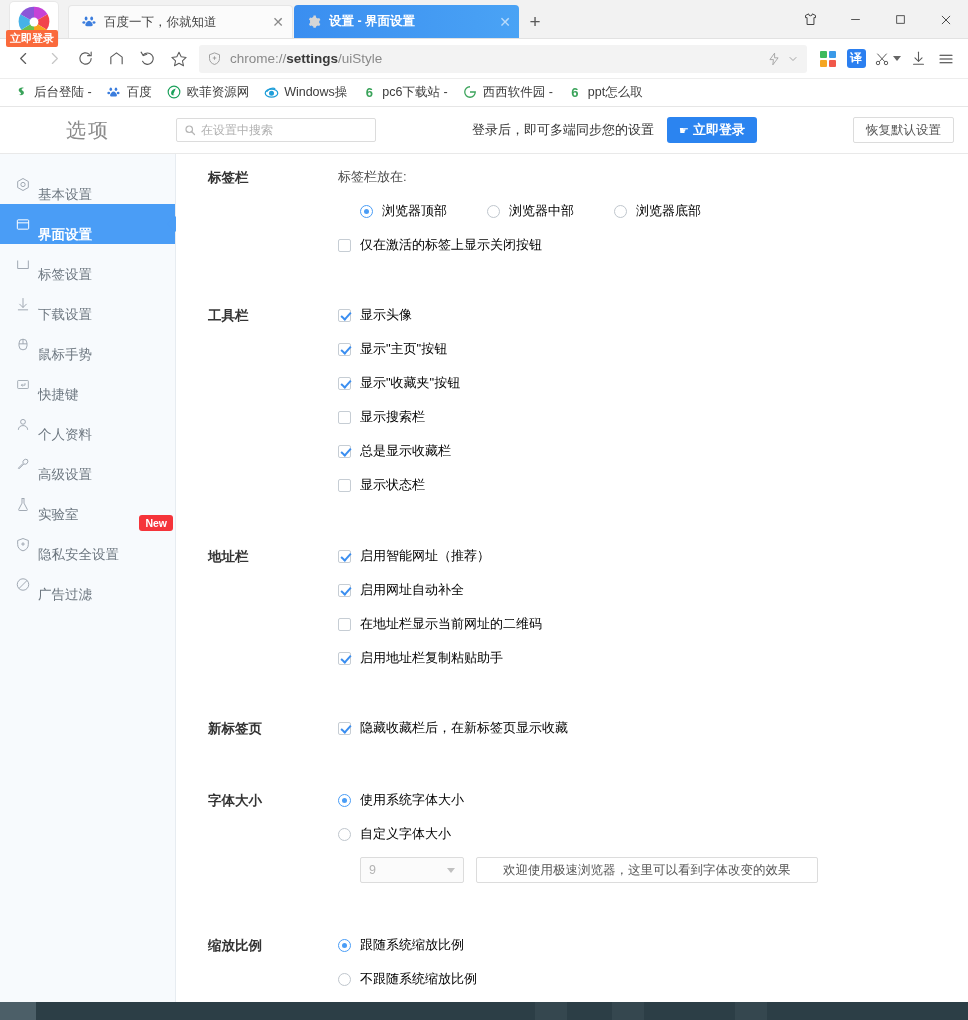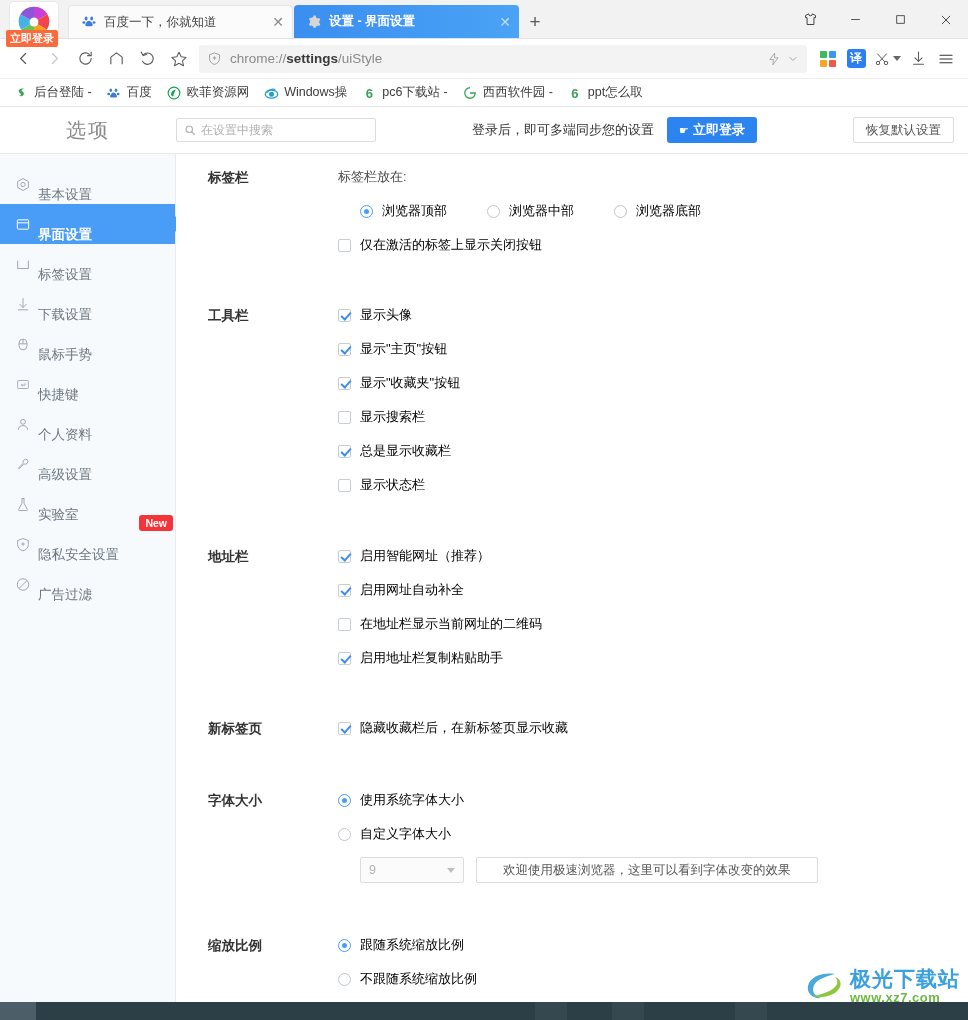--- a/index.html
+++ b/index.html
@@ -98,21 +98,21 @@
 
   
   .bmbar {
     height: 28px; background:#fff;
     display:flex; align-items:center;
     padding: 0 6px;
     border-bottom: 1px solid #e6e6e6;
     font-size: 12.5px; color:#3b3b3b;
     overflow: hidden;
   }
-  .bm { display:flex; align-items:flex-end; padding: 2px 7px; border-radius:3px; white-space:nowrap; max-width:118px; }
+  .bm { display:flex; align-items:flex-start; padding: 2px 7px; border-radius:3px; white-space:nowrap; max-width:118px; }
   .bm .bmico { width:16px; height:16px; margin-right:5px; flex:0 0 16px; display:flex; align-items:center; justify-content:center; font-size:12px; font-weight:700;}
   .bm .bmtx { overflow:hidden; text-overflow:clip; white-space:nowrap; }
 
   
   .opthead {
     height: 47px; background:#fff;
     display:flex; align-items:center;
     border-bottom: 1px solid #e9e9e9;
   }
   .opt-title {
@@ -709,30 +709,20 @@
           <div class="row">
             <span class="rad"></span>
             <span class="lbl">不跟随系统缩放比例</span>
           </div>
         </div>
       </div>
 
     </div>
   </div>
 
-  <div class="watermark">
-    <svg width="46" height="40" viewBox="0 0 46 40">
-      <path d="M33 8C22 6 8 10 6 20c-1.6 8 6 13 13 12-6-2-9-6-7.6-11C13 14 24 10 33 8z" fill="#4aa8dc"></path>
-      <path d="M10 30c9 3 24 0 28-9 2-5-1-9-5-10 3 3 3 7 0 10-5 5-15 8-23 9z" fill="#8dc63f"></path>
-    </svg>
-    <div class="wm-txt">
-      <span class="wm-top">极光下载站</span>
-      <span class="wm-bot">www.xz7.com</span>
-    </div>
-  </div>
 
   <div class="taskbar">
     <div class="tb-left"></div>
     <div class="tb-item" style="left:535px;width:32px"></div>
     <div class="tb-item" style="left:612px;width:32px"></div>
     <div class="tb-item" style="left:735px;width:32px"></div>
   </div>
 
 </div>
 

